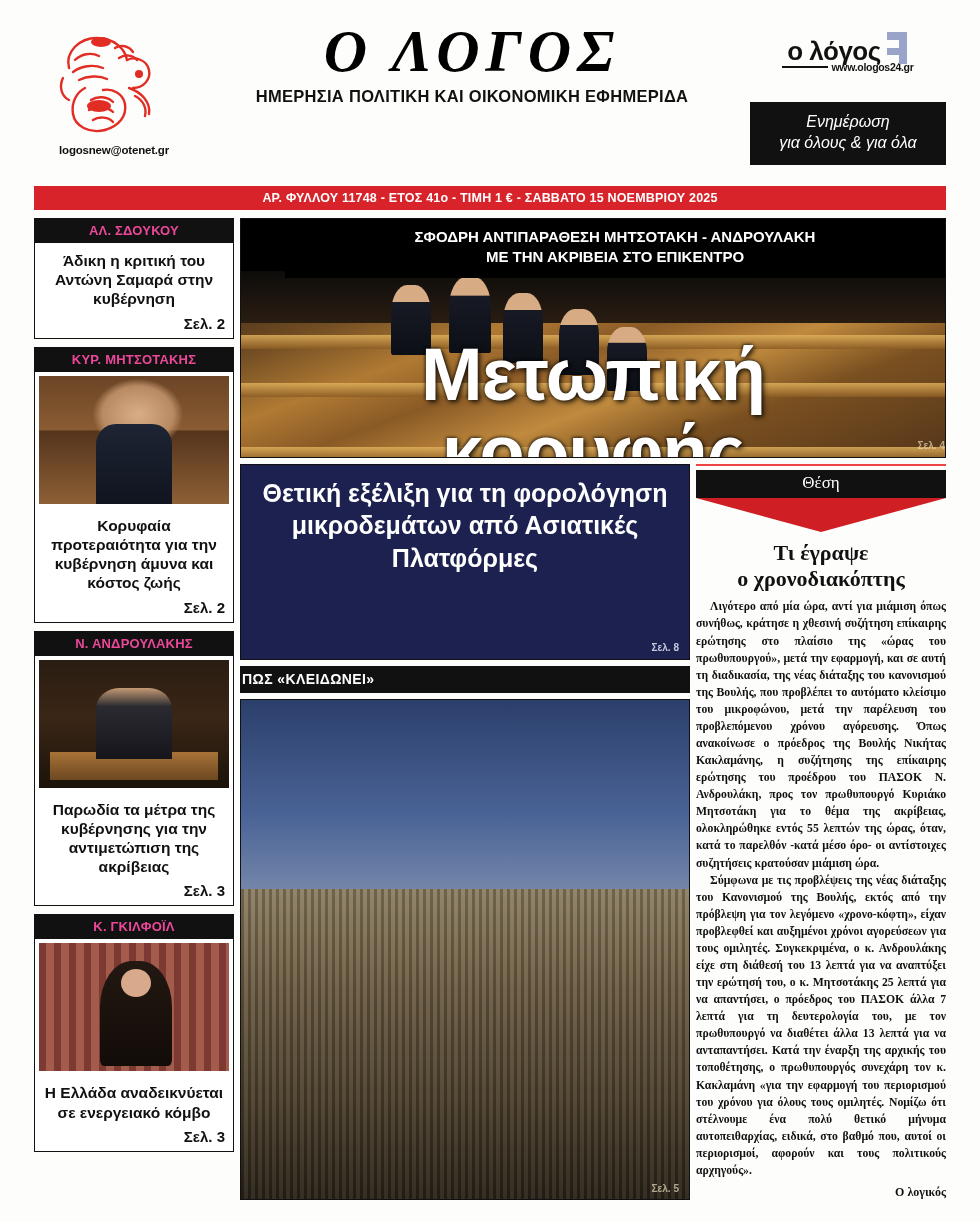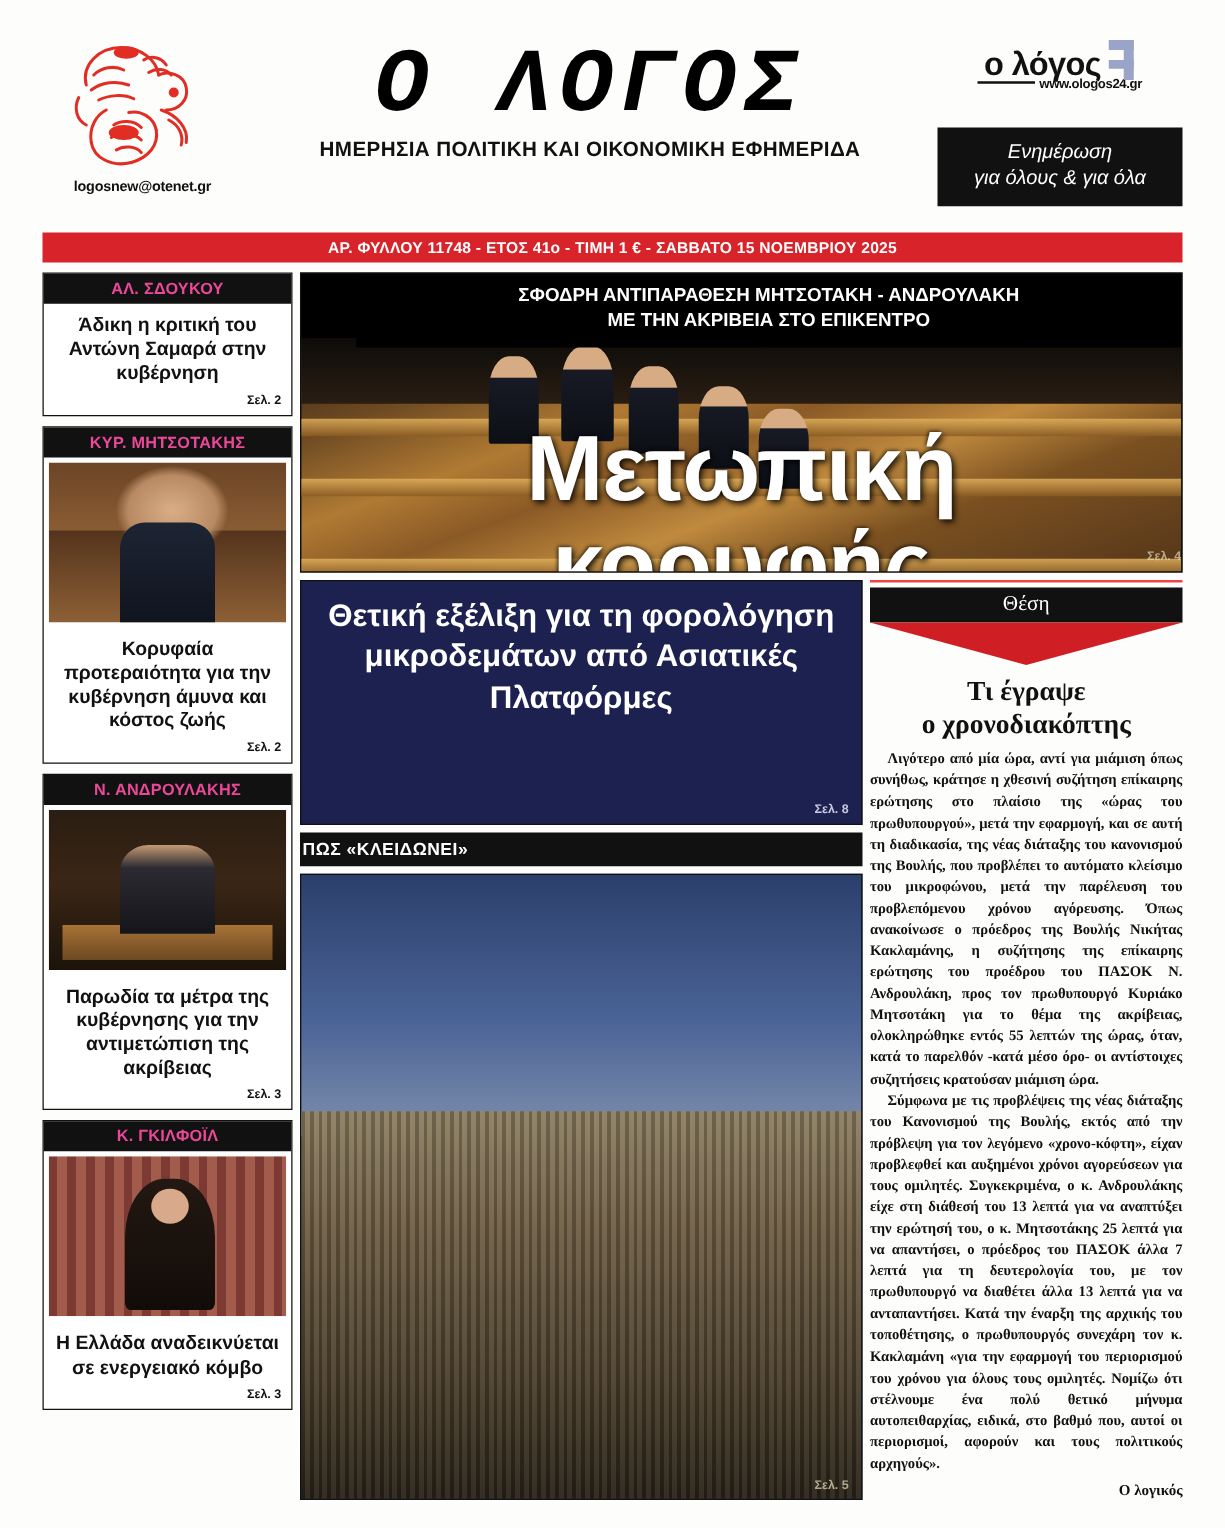--- a/index.html
+++ b/index.html
@@ -48,28 +48,27 @@
     margin-top: 6px;
     letter-spacing: -0.2px;
   }
 
   .masthead-center {
     flex: 1;
     text-align: center;
     padding-top: 6px;
   }
   .paper-title {
-    font-family: Liberation Mono, monospace;
-    font-size: 72px;
+    font-family: Liberation Serif, serif;
+    font-size: 60px;
     font-weight: bold;
     font-style: italic;
     letter-spacing: 6px;
     line-height: 0.98;
     color: #000;
-    margin-top: 12px;
   }
   .paper-subtitle {
     font-size: 16.5px;
     font-weight: bold;
     letter-spacing: 0.3px;
     color: #111;
     margin-top: 6px;
   }
 
   .masthead-right {
@@ -184,21 +183,21 @@
   .side-text {
     text-align: center;
     font-size: 15.5px;
     font-weight: bold;
     line-height: 1.24;
     padding: 8px 6px 4px;
     color: #111;
   }
   .side-ref {
     text-align: right;
-    font-size: 10px;
+    font-size: 15px;
     font-weight: bold;
     padding: 2px 8px 6px;
     color: #111;
   }
 
   
   .ph { position: absolute; inset: 0; }
   .ph-mits {
     background:
       radial-gradient(ellipse 34% 40% at 52% 30%, #d9ae86 0%, #b88a63 55%, rgba(0,0,0,0) 70%),

